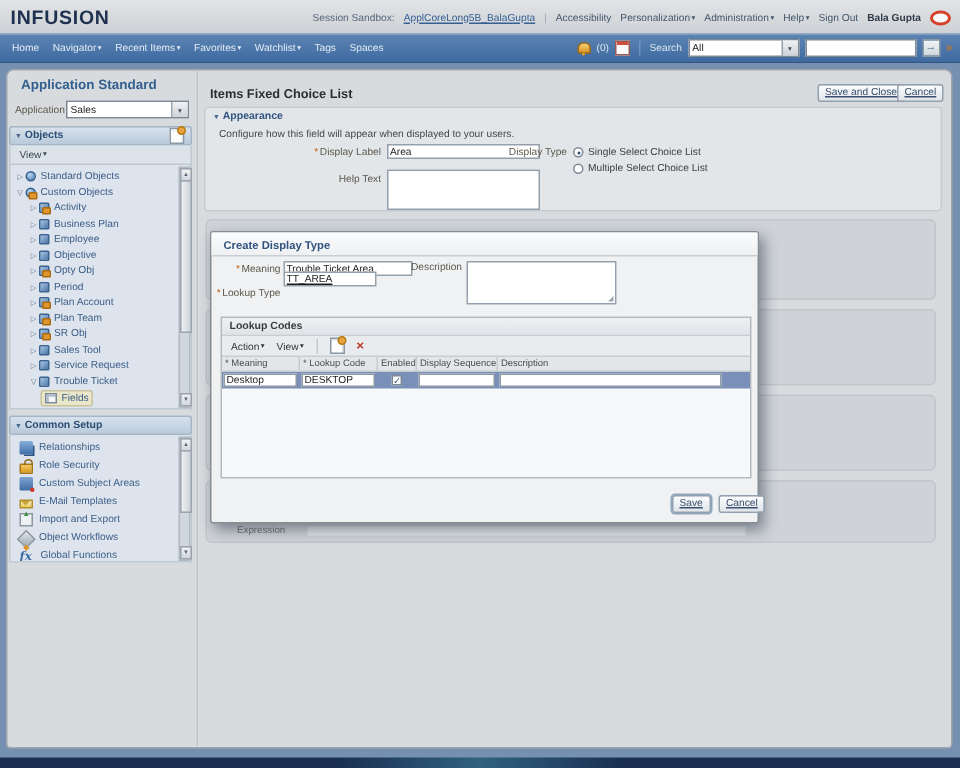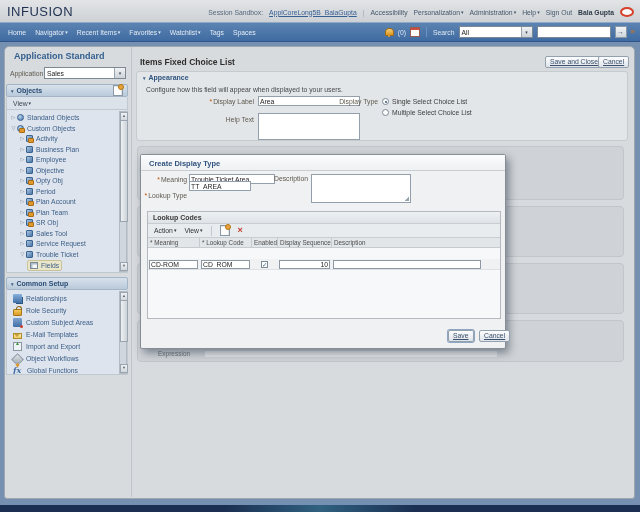--- a/index.html
+++ b/index.html
@@ -2,21 +2,21 @@
 <html><head>
 <meta charset="utf-8">
 <style>
   html,body{margin:0;padding:0}
   body{width:640px;height:512px;position:relative;overflow:hidden;background:#7590b1;
        font-family:"Liberation Sans",sans-serif;-webkit-font-smoothing:antialiased}
   .abs{position:absolute}
   .nw{white-space:nowrap}
   
   .topbar{left:0;top:0;width:640px;height:22px;background:linear-gradient(#e2e4e6,#cdd1d5);border-bottom:1px solid #aeb4ba}
-  .logo{left:7px;top:4px;font-size:13px;font-weight:normal;color:#1f3050;letter-spacing:.5px}
+  .logo{left:7px;top:4px;font-size:13px;font-weight:bold;color:#1f3050;letter-spacing:.5px}
   .tb-right{right:6px;top:7px;display:flex;gap:6px;align-items:center;font-size:6.8px;color:#44566b}
   .tb-link{color:#44566b;cursor:pointer}
   .tb-sep{color:#9aa7b5}
   .sess-lbl{color:#56677c}
   .sess-link{color:#365f94;text-decoration:underline;cursor:pointer}
   .usr{color:#2e3a47;font-weight:bold}
   .car::before{content:"▾";font-size:5px;color:inherit;vertical-align:1px;margin-left:1px}
   .i-oracle{width:10px;height:6px;border:2px solid #d6412b;border-radius:50%;background:#f7f8f9;display:inline-block}
   
   .navbar{left:0;top:22px;width:640px;height:20px;background:linear-gradient(#5c84b2,#3f6ba2);
@@ -376,32 +376,32 @@
       <span class="i-newdoc"></span>
       <span class="x-icon"></span>
     </div>
     <div class="thead">
       <span class="th nw" style="width:52px">* Meaning</span>
       <span class="th nw" style="width:52px">* Lookup Code</span>
       <span class="th nw" style="width:26px">Enabled</span>
       <span class="th nw" style="width:54px">Display Sequence</span>
       <span class="th nw" style="flex:1;border-right:none">Description</span>
     </div>
-    <div class="trow plain" style="top:47px">
+    <div class="trow selrow" style="top:36px">
       <span class="td" style="width:52px">
-          <input class="cellin" style="width: 49px;" value="CD-ROM">
+          <input class="cellin" style="width: 49px;" value="Desktop">
         </span>
       <span class="td" style="width:52px">
-          <input class="cellin" style="width: 49px;" value="CD_ROM">
+          <input class="cellin" style="width: 49px;" value="DESKTOP">
         </span>
       <span class="td" style="width:26px">
           <span class="cbx on"></span>
         </span>
       <span class="td" style="width:54px">
-          <input class="cellin" style="width: 51px; text-align: right;" value="10">
+          <input class="cellin" style="width: 51px; text-align: right;" value="">
         </span>
       <span class="td" style="flex:1">
           <input class="cellin" style="width: 148px;" value="">
         </span>
     </div>
   </div>
 
   <button class="btn default" style="left:307px;top:175px">Save</button>
   <button class="btn" style="left:338px;top:175px">Cancel</button>
 </div>

